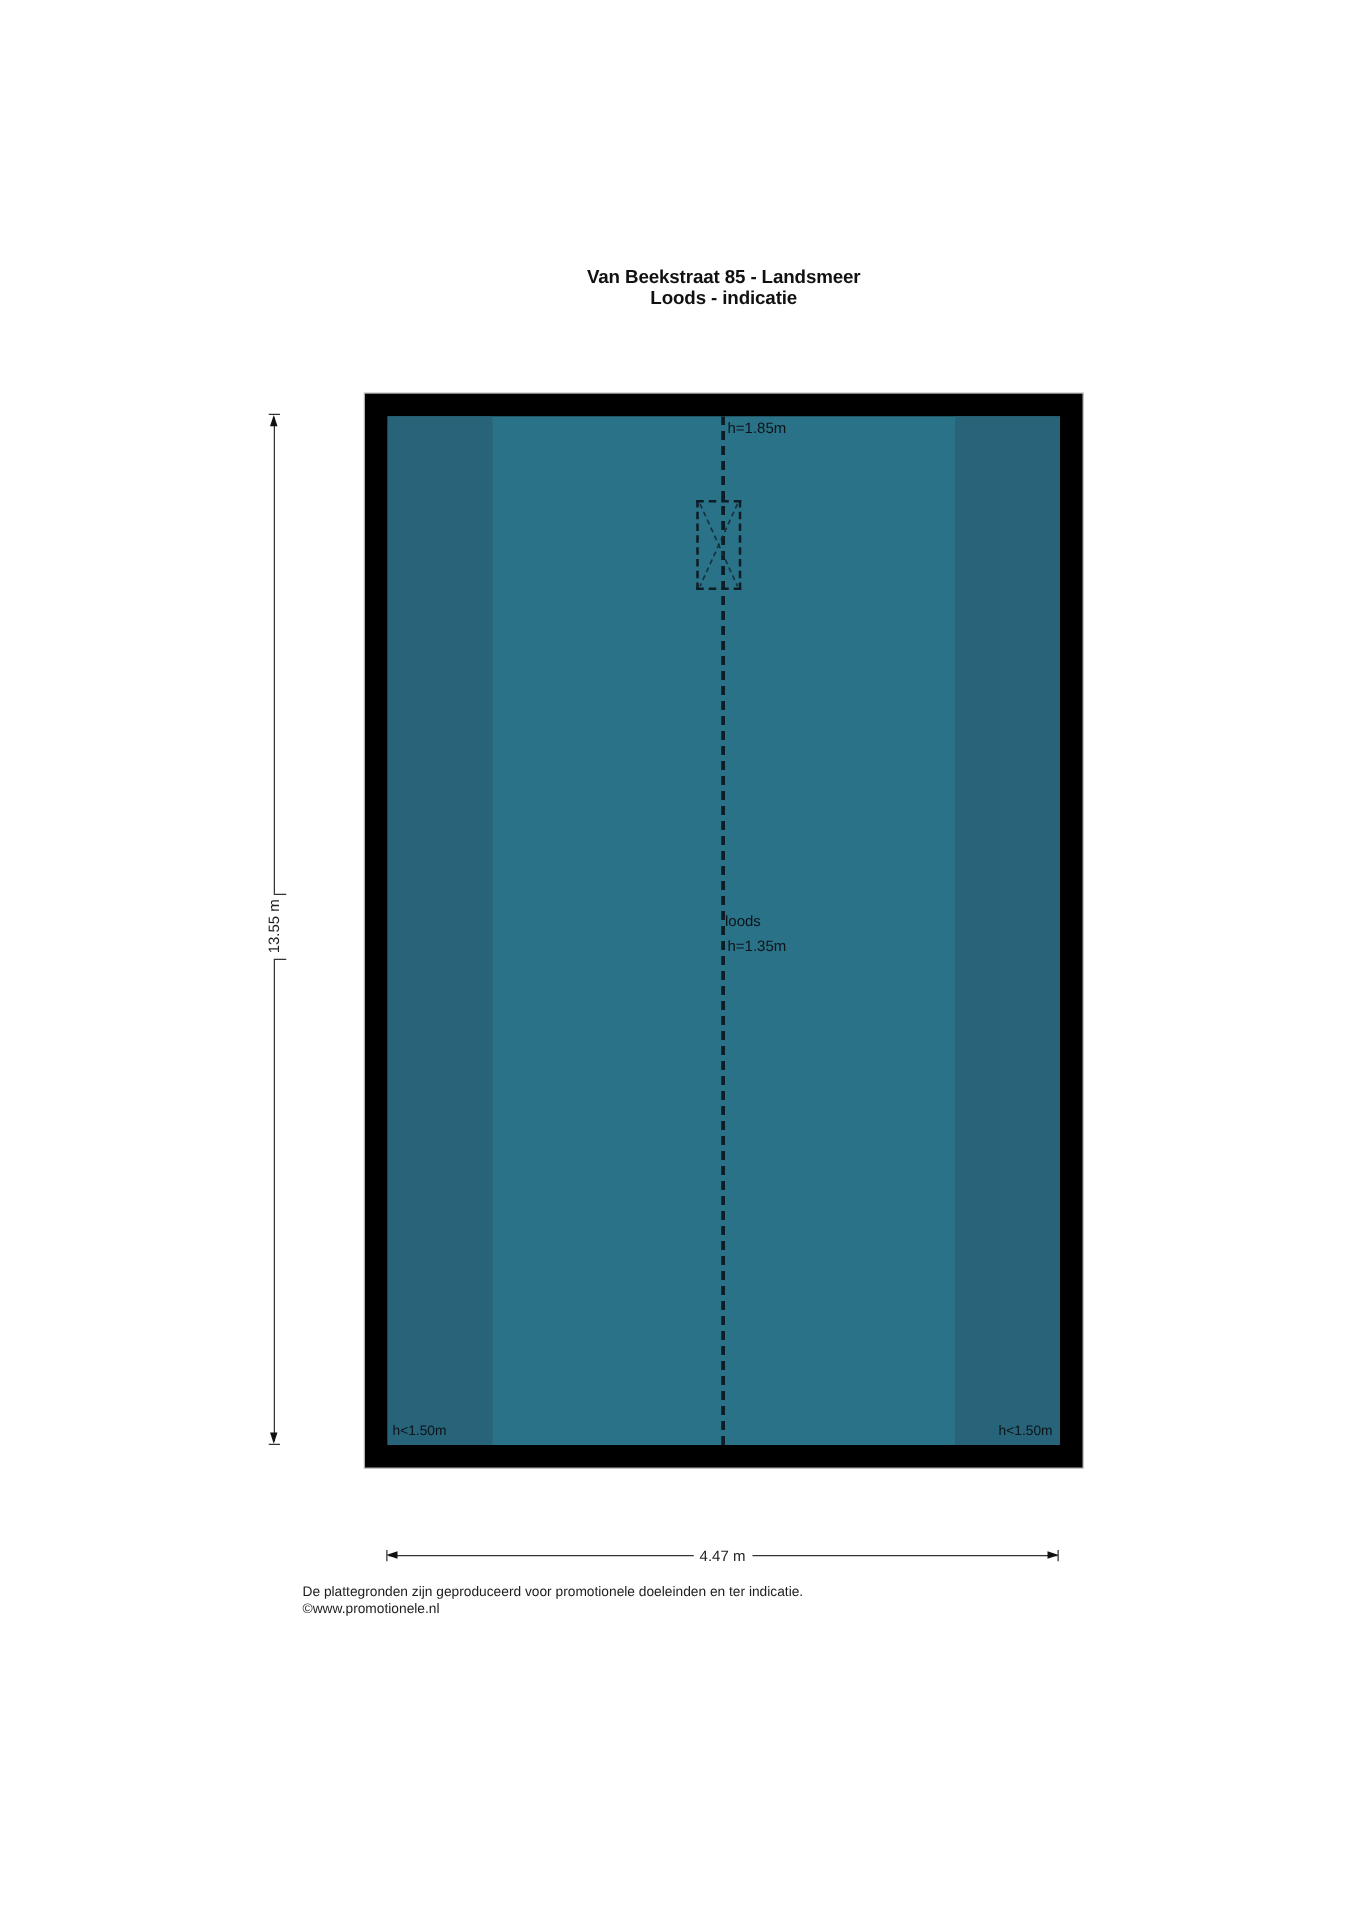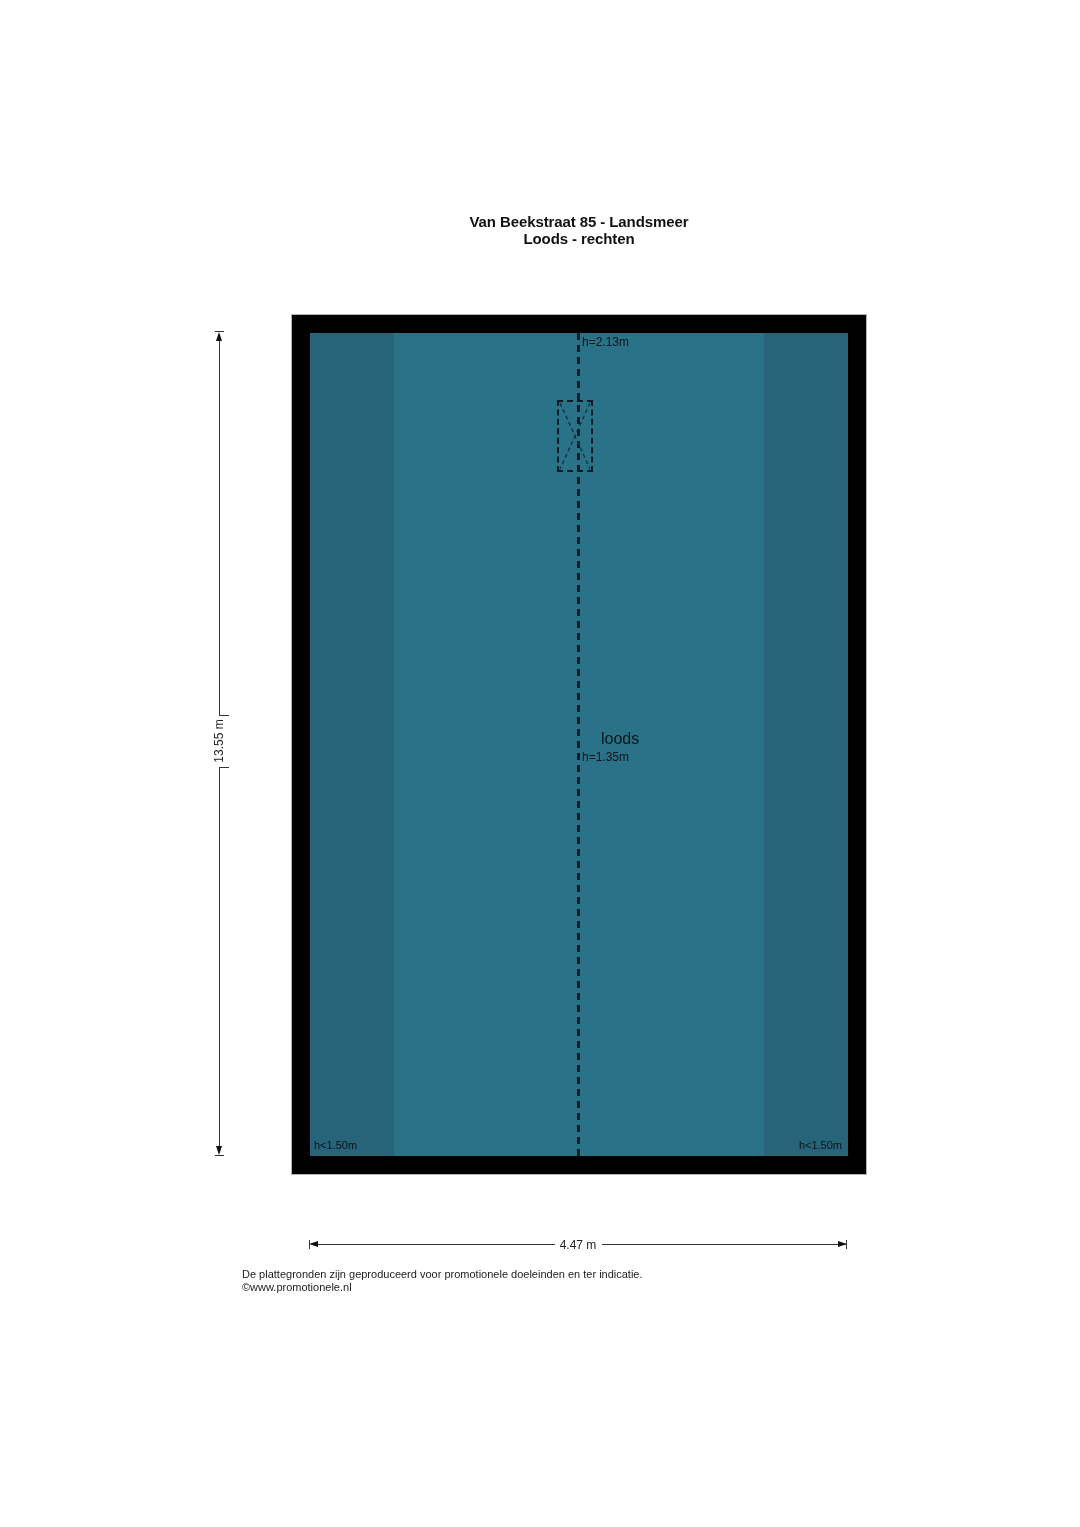--- a/index.html
+++ b/index.html
@@ -52,21 +52,21 @@
     position: absolute;
     left: 247px; top: 67px;
     width: 36px; height: 72px;
     border: 2px dashed var(--dash, #0e1d25);
     box-sizing: border-box;
   }
   .hatch svg { display: block; width: 100%; height: 100%; }
 
   .plan-label { position: absolute; color: #0d1418; white-space: nowrap; }
   .lbl-ridge-height { left: 272px; top: 2px;  font-size: 12px; }
-  .lbl-room         { left: 291px; top: 397px; font-size: 16px; }
+  .lbl-room         { left: 270px; top: 397px; font-size: 12px; }
   .lbl-room-height  { left: 272px; top: 417px; font-size: 12px; }
   .lbl-low-left     { left: 4px;   bottom: 5px; font-size: 11px; }
   .lbl-low-right    { right: 6px;  bottom: 5px; font-size: 11px; }
 
   
   .dim-seg { position: absolute; background: #333333; }
   .dim-label {
     position: absolute;
     font-size: 12px;
     color: #1f1f1f;
@@ -87,38 +87,38 @@
     color: #1c1c1c;
   }
 </style>
 </head>
 <body>
 
 <div class="page">
 
   <div class="title-block">
     <div>Van Beekstraat 85 - Landsmeer</div>
-    <div>Loods - rechten</div>
+    <div>Loods - indicatie</div>
   </div>
 
   <div class="plan">
     <div class="interior">
       <div class="band left"></div>
       <div class="band right"></div>
 
       <div class="ridge-line"></div>
 
       <div class="hatch">
         <svg viewBox="0 0 32 68" preserveAspectRatio="none">
           <line x1="1" y1="1" x2="31" y2="67" stroke="#12313d" stroke-width="1.3" stroke-dasharray="4 3"></line>
           <line x1="31" y1="1" x2="1" y2="67" stroke="#12313d" stroke-width="1.3" stroke-dasharray="4 3"></line>
         </svg>
       </div>
 
-      <div class="plan-label lbl-ridge-height">h=2.13m</div>
+      <div class="plan-label lbl-ridge-height">h=1.85m</div>
       <div class="plan-label lbl-room">loods</div>
       <div class="plan-label lbl-room-height">h=1.35m</div>
       <div class="plan-label lbl-low-left">h&lt;1.50m</div>
       <div class="plan-label lbl-low-right">h&lt;1.50m</div>
     </div>
   </div>
 
   <div>
     <div class="dim-seg" style="left:219px; top:334px;  width:1px; height:381px;"></div>
     <div class="dim-seg" style="left:219px; top:768px;  width:1px; height:385px;"></div>

